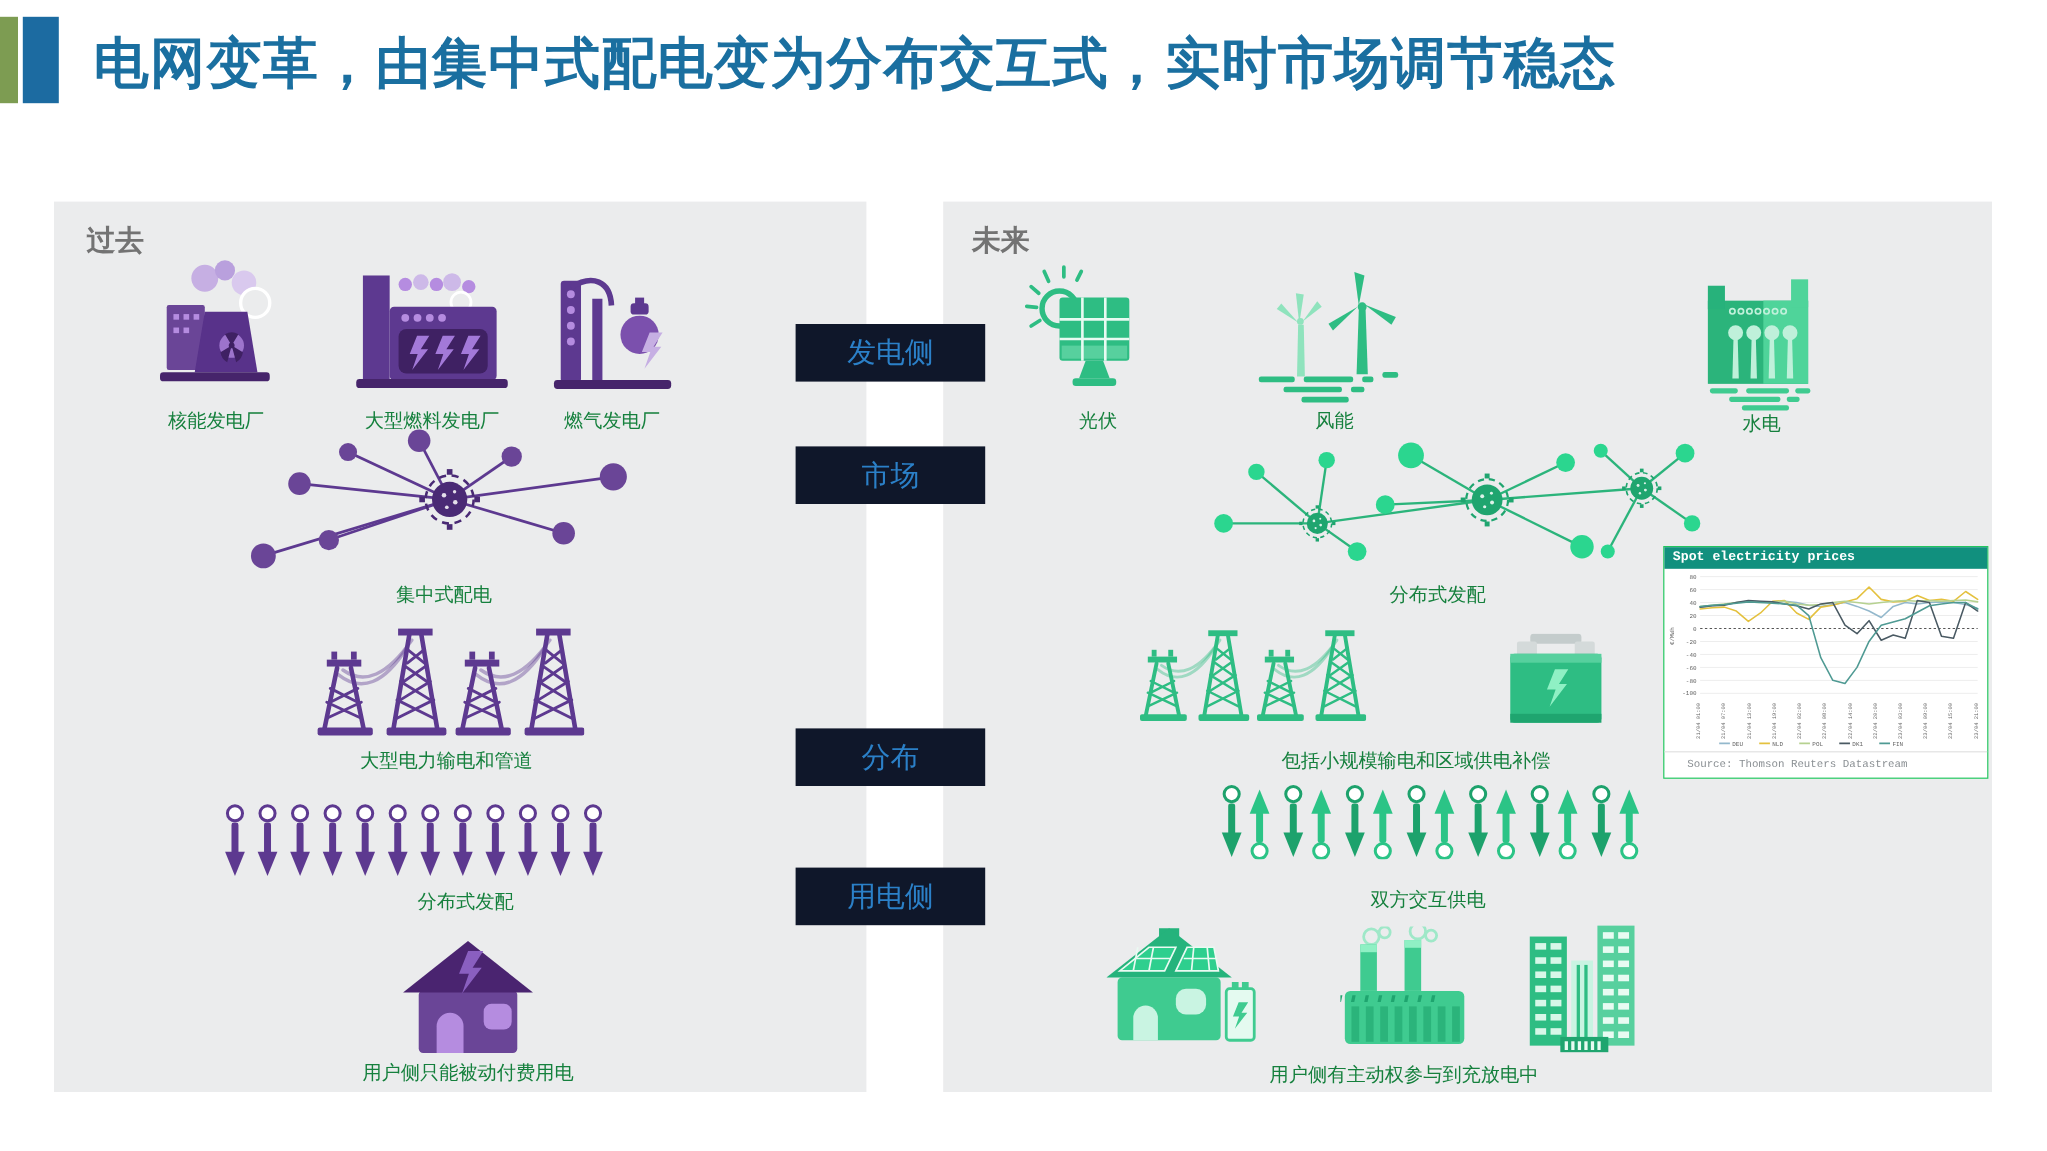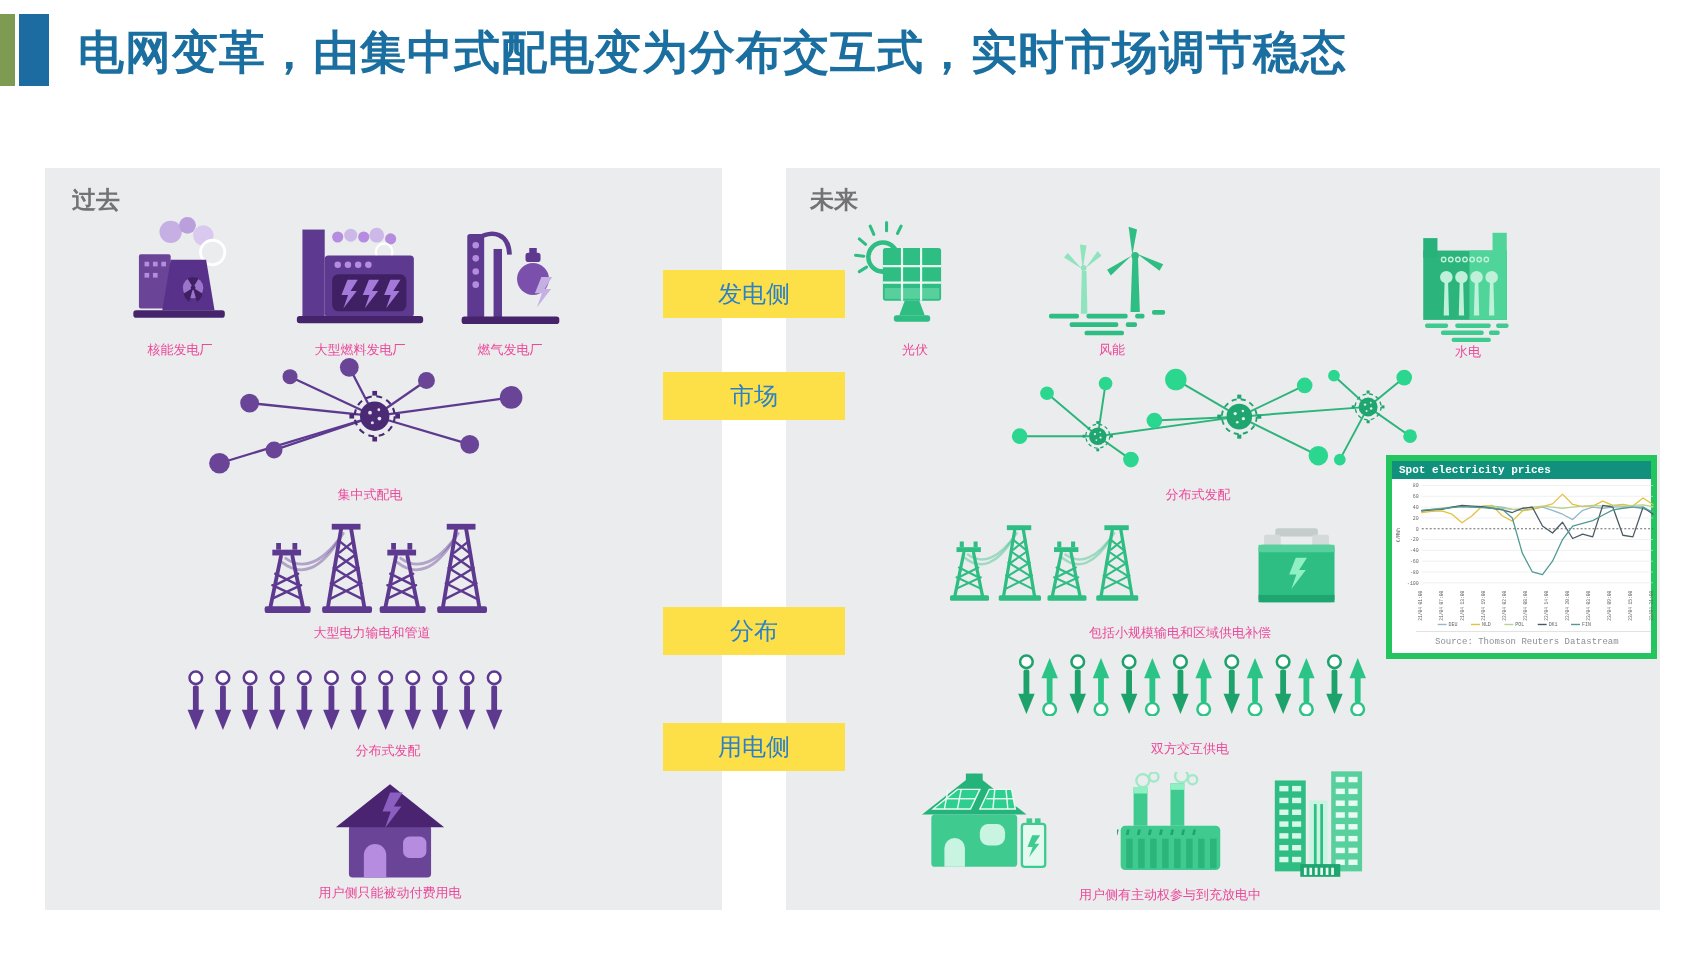--- a/index.html
+++ b/index.html
@@ -7,30 +7,30 @@
          font-family:Liberation Mono, monospace;}
   .accent{position:absolute;}
   .accent.green{left:0;top:14px;width:15px;height:72px;background:#7d9c52;}
   .accent.blue{left:19px;top:14px;width:30px;height:72px;background:#1c6ba1;}
   .main-title{position:absolute;left:78px;top:22px;margin:0;font-size:46px;font-weight:bold;
               color:#1a6fa0;letter-spacing:1px;white-space:nowrap;}
   .panel{position:absolute;top:168px;height:742px;background:#ebeced;}
   .panel.left{left:45px;width:677px;}
   .panel.right{left:786px;width:874px;}
   .panel-title{position:absolute;font-size:24px;font-weight:bold;color:#737373;margin:0;}
-  .mid-label{position:absolute;left:663px;width:182px;height:48px;background:#fde047;
+  .mid-label{position:absolute;left:663px;width:158px;height:48px;background:#0f172a;
              color:#2b80c8;font-size:24px;display:flex;align-items:center;justify-content:center;}
   .icon{position:absolute;transform:translateX(-50%);}
-  .cap{position:absolute;transform:translateX(-50%);font-size:13px;color:#ec4899;
+  .cap{position:absolute;transform:translateX(-50%);font-size:16px;color:#15803d;
        white-space:nowrap;font-weight:500;}
   .chart-box{position:absolute;left:1386px;top:455px;width:271px;background:#fff;
-             border:6px solid #22c55e;box-sizing:border-box;}
+             border:1px solid #22c55e;box-sizing:border-box;}
   .chart-header{height:18px;background:#11907e;color:#fff;font-size:11px;font-weight:bold;
                 display:flex;align-items:center;padding-left:7px;}
-  .chart-source{border-top:1px solid #e2e2e2;padding:5px 7px 6px 19px;font-size:9px;color:#8a8f93;margin-left:24px;}
+  .chart-source{border-top:1px solid #e2e2e2;padding:5px 7px 6px 19px;font-size:9px;color:#8a8f93;}
   svg{display:block;}
 </style>
 </head>
 <body>
 
 <div class="slide">
 
   <svg width="0" height="0" style="position:absolute" aria-hidden="true">
     <defs>
       <g id="pylon-pair" fill="none" stroke="currentColor" stroke-width="4" stroke-linecap="round">

